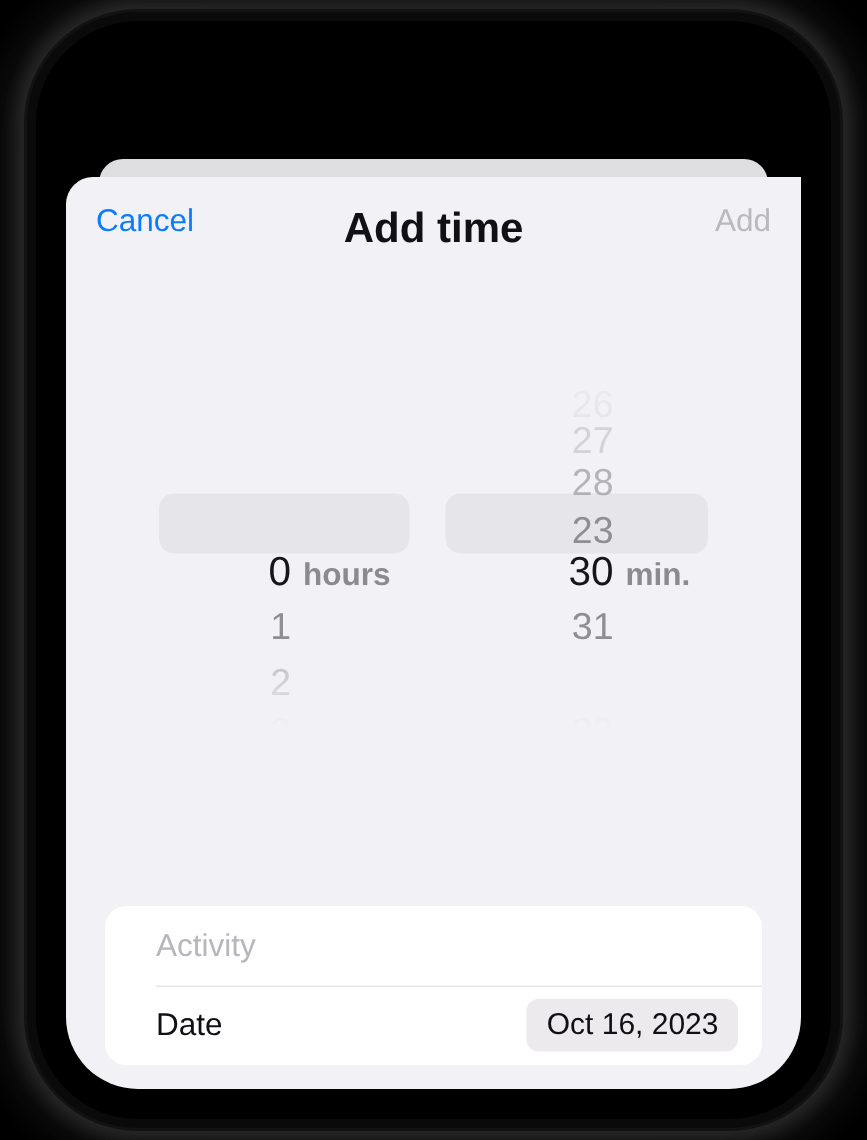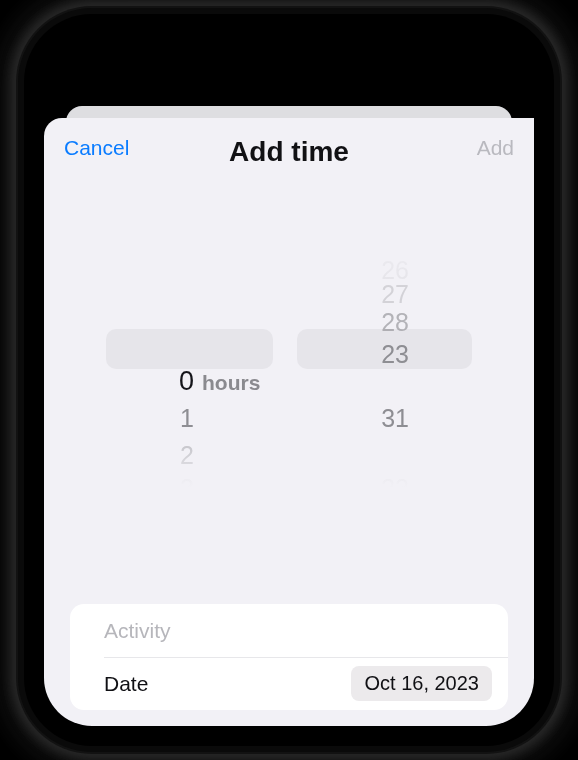--- a/index.html
+++ b/index.html
@@ -360,20 +360,26 @@
             <div class="wheel-row f1" style="top:50px">
               <div class="row-inner">
                 <span class="num">28</span>
               </div>
             </div>
             <div class="wheel-row" style="top:82px">
               <div class="row-inner">
                 <span class="num">23</span>
               </div>
             </div>
+            <div class="wheel-row sel" style="top:109px">
+              <div class="row-inner">
+                <span class="num">30</span>
+                <span class="unit">min.</span>
+              </div>
+            </div>
             <div class="wheel-row" style="top:146px">
               <div class="row-inner">
                 <span class="num">31</span>
               </div>
             </div>
             <div class="wheel-row f2" style="top:216px">
               <div class="row-inner">
                 <span class="num">33</span>
               </div>
             </div>

